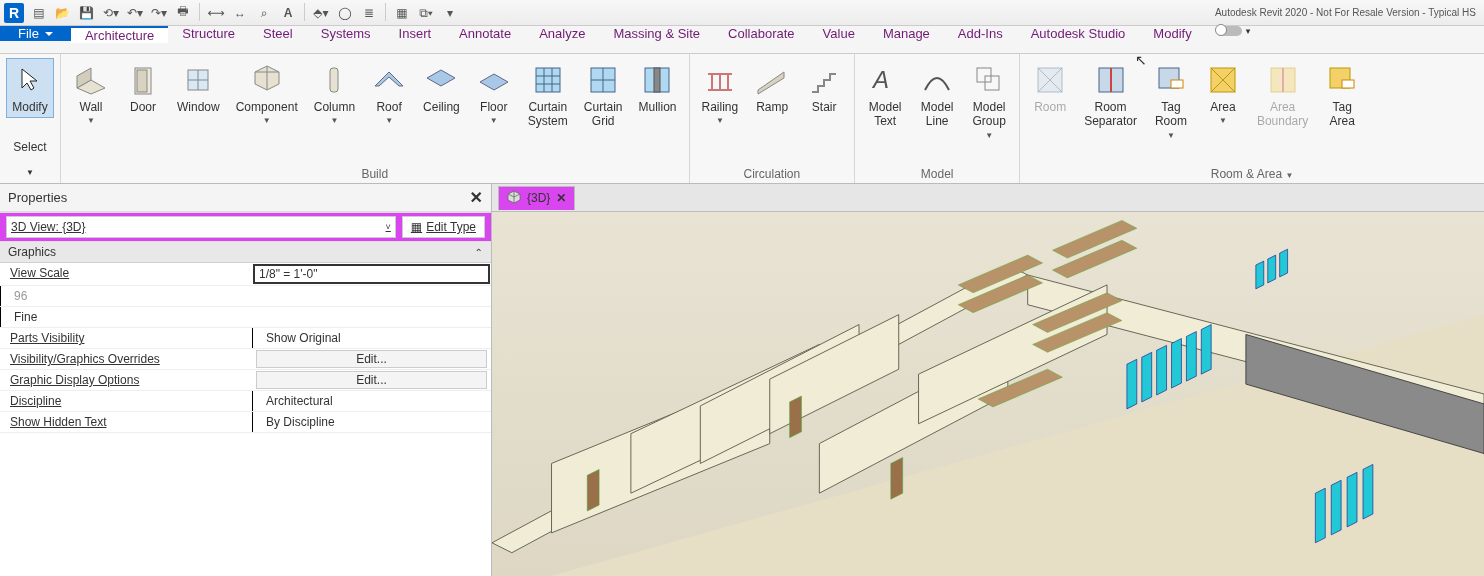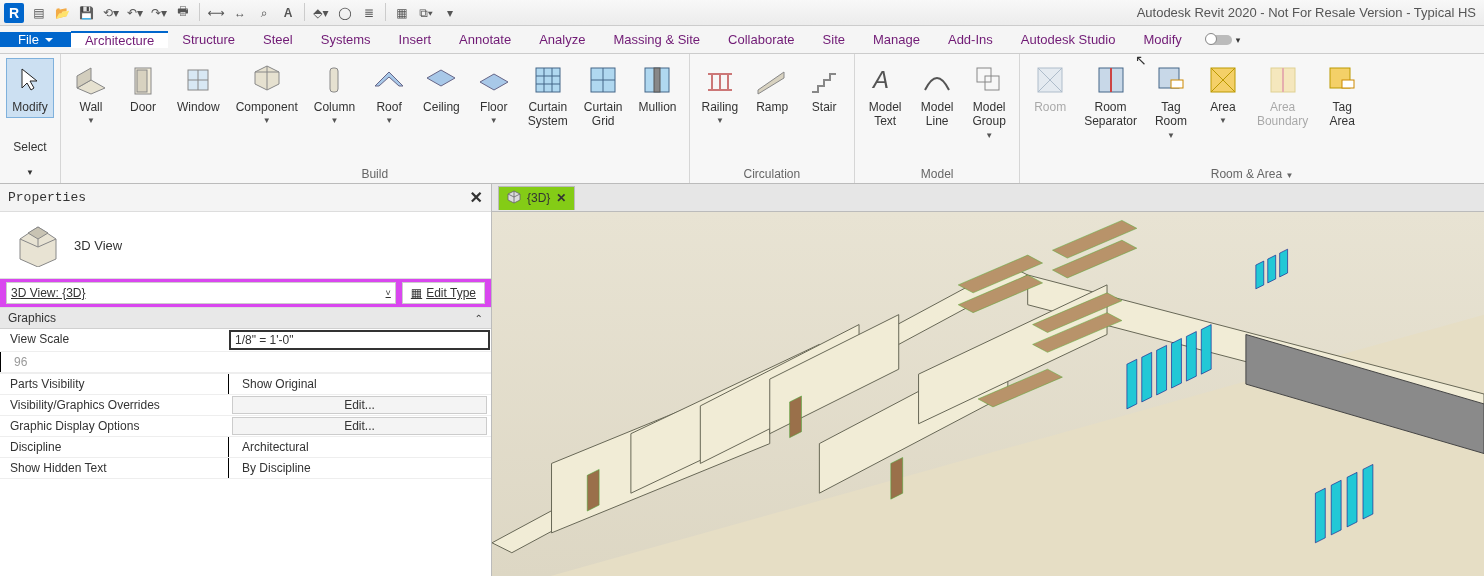--- a/index.html
+++ b/index.html
@@ -4,24 +4,24 @@
 <style>
 * { box-sizing: border-box; margin: 0; padding: 0; font-family: "Segoe UI", Tahoma, sans-serif; }
 body { background: #f0f0f0; font-size: 12px; color: #333; overflow: hidden; width: 1484px; height: 576px; }
 
 
 .title-bar { height: 26px; background: linear-gradient(#f8f8f8, #ececec); display: flex; align-items: center; padding: 0 4px; border-bottom: 1px solid #ccc; }
 .title-bar .logo { width: 20px; height: 20px; background: #0066cc; color: #fff; font-weight: bold; font-size: 14px; display: flex; align-items: center; justify-content: center; border-radius: 2px; margin-right: 4px; }
 .title-bar .qat { display: flex; gap: 2px; }
 .title-bar .qat-btn { width: 22px; height: 20px; display: flex; align-items: center; justify-content: center; color: #555; cursor: pointer; }
 .title-bar .qat-sep { width: 1px; height: 18px; background: #ccc; margin: 0 3px; }
-.title-bar .app-title { margin-left: auto; color: #555; font-size: 13px; padding-right: 4px; white-space: nowrap; }
-
-
-.menu-strip { height: 28px; background: #f5f5f5; display: flex; align-items: center; border-bottom: 1px solid #ccc; }
+.title-bar .app-title { margin-left: auto; color: #555; font-size: 10px; padding-right: 4px; white-space: nowrap; }
+
+
+.menu-strip { height: 28px; background: #f5f5f5; display: flex; align-items: flex-start; border-bottom: 1px solid #ccc; }
 .menu-strip .file-tab { background: #0066cc; color: #fff; padding: 0 18px; display: flex; align-items: center; font-size: 13px; cursor: pointer; position: relative; }
 .menu-strip .file-tab::after { content: ""; width: 0; height: 0; border-left: 4px solid transparent; border-right: 4px solid transparent; border-top: 4px solid #fff; margin-left: 6px; }
 .menu-strip .tab { padding: 0 14px; display: flex; align-items: center; font-size: 13px; color: #701a75; cursor: pointer; }
 .menu-strip .tab.active { background: #fff; border-top: 2px solid #0066cc; }
 .menu-strip .switch { margin-left: 10px; display: flex; align-items: center; }
 .menu-strip .switch .track { width: 26px; height: 10px; background: #bbb; border-radius: 5px; position: relative; }
 .menu-strip .switch .knob { width: 12px; height: 12px; background: #fff; border: 1px solid #888; border-radius: 50%; position: absolute; top: -2px; left: -1px; }
 
 
 .ribbon { height: 130px; background: #f7f7f7; display: flex; border-bottom: 1px solid #bbb; }
@@ -36,42 +36,42 @@
 .ribbon-btn .label { font-size: 12px; color: #333; line-height: 1.2; white-space: nowrap; }
 .ribbon-btn .dd-arrow { font-size: 8px; color: #555; margin-top: 2px; }
 .select-row { display: flex; align-items: center; padding: 4px 6px; cursor: pointer; font-size: 12px; flex-direction: column; }
 
 
 .workspace { display: flex; height: calc(576px - 26px - 28px - 130px); }
 
 
 .props-panel { width: 492px; background: #fff; border-right: 1px solid #bbb; display: flex; flex-direction: column; }
 .props-header { height: 28px; display: flex; align-items: center; padding: 0 8px; border-bottom: 1px solid #ddd; background: #f4f4f4; }
-.props-header .title { flex: 1; font-size: 13px; font-family: Liberation Mono, monospace; }
+.props-header .title { flex: 1; font-size: 13px; }
 .props-header .close { font-size: 16px; cursor: pointer; font-weight: bold; }
 .type-selector { display: flex; align-items: center; padding: 8px; background: #fff; }
 .type-selector .icon3d { width: 60px; height: 50px; display: flex; align-items: center; justify-content: center; }
 .type-selector .label { font-size: 13px; margin-left: 6px; }
 .instance-row { display: flex; align-items: center; padding: 3px 6px; border-top: 1px solid #ddd; border-bottom: 1px solid #ddd; background: #d946ef; text-decoration: underline; }
 .instance-row select, .instance-select { flex: 1; border: 1px solid #ccc; height: 22px; font-size: 12px; padding: 0 4px; background: #fff; }
 .edit-type-btn { margin-left: 6px; padding: 3px 8px; background: #fff; border: 1px solid #ccc; cursor: pointer; display: flex; align-items: center; gap: 4px; font-size: 12px; }
 .props-grid { flex: 1; overflow-y: auto; position: relative; }
 .prop-cat { background: #e8e8e8; padding: 3px 8px; font-size: 12px; color: #333; display: flex; align-items: center; justify-content: space-between; border-bottom: 1px solid #d0d0d0; }
 .prop-cat .expand { font-size: 10px; cursor: pointer; }
 .prop-row { display: flex; border-bottom: 1px solid #eee; font-size: 12px; }
-.prop-row .name { width: 228px; padding: 3px 10px; }
+.prop-row .name { width: 252px; padding: 3px 10px; text-decoration: underline; }
 .prop-row .value { flex: 1; padding: 3px 13px; border-left: 1px solid #000000; }
 .prop-row.disabled .name, .prop-row.disabled .value { color: #9a9a9a; }
 .prop-row .edit-btn { flex: 1; text-align: center; background: #f4f4f4; border: 1px solid #ccc; margin: 1px 4px; cursor: pointer; font-size: 12px; padding: 1px 0; }
 .prop-row .value.boxed { border: 2px solid #333; margin: 1px; padding: 1px 4px; }
 
 
 .view-area { flex: 1; display: flex; flex-direction: column; background: #aaa; }
 .view-tabs { height: 28px; background: #e6e6e6; display: flex; align-items: center; padding: 0 6px; gap: 6px; border-bottom: 1px solid #bbb; }
-.view-tab { display: flex; align-items: center; gap: 6px; padding: 3px 8px; background: #84cc16; border: 1px solid #bbb; border-bottom: none; font-size: 12px; }
+.view-tab { display: flex; align-items: center; gap: 6px; padding: 3px 8px; background: #d946ef; border: 1px solid #bbb; border-bottom: none; font-size: 12px; }
 .view-tab .close { cursor: pointer; font-weight: bold; }
 .view-canvas { flex: 1; background: linear-gradient(180deg,#e8e3d3 0%, #ddd7c4 100%); position: relative; overflow: hidden; }
 .view-canvas svg { width: 100%; height: 100%; }
 
 svg .w { fill: #f1ecd6; stroke: #665; stroke-width: 1; }
 svg .f { fill: #e6dec5; }
 svg .c { fill: #22c8d6; stroke: #118; stroke-width: 0.6; }
 svg .t { fill: #b8936a; stroke: #5a3; stroke-width: 0.5; }
 svg .d { fill: #9a704a; stroke: #4a3; stroke-width: 0.5; }
 svg .g { fill: #8a8a8a; stroke: #444; }
@@ -114,21 +114,21 @@
   <div class="file-tab">File</div>
   <div class="tab active">Architecture</div>
   <div class="tab">Structure</div>
   <div class="tab">Steel</div>
   <div class="tab">Systems</div>
   <div class="tab">Insert</div>
   <div class="tab">Annotate</div>
   <div class="tab">Analyze</div>
   <div class="tab">Massing &amp; Site</div>
   <div class="tab">Collaborate</div>
-  <div class="tab">Site</div>
+  <div class="tab">Value</div>
   <div class="tab">Manage</div>
   <div class="tab">Add-Ins</div>
   <div class="tab">Autodesk Studio</div>
   <div class="tab">Modify</div>
   <div class="switch">
       <div class="track">
         <div class="knob"></div>
       </div>
       <span style="margin-left:4px;font-size:9px;">▾</span>
     </div>
@@ -392,30 +392,20 @@
   </div>
 </div>
 
 <div class="workspace">
 
   <div class="props-panel">
     <div class="props-header">
       <span class="title">Properties</span>
       <span class="close">✕</span>
     </div>
-    <div class="type-selector">
-      <div class="icon3d">
-        <svg width="48" height="44" viewBox="0 0 48 44">
-            <path d="M24 4 L42 16 L42 36 L24 44 L6 36 L6 16 Z" fill="#e8e3d3" stroke="#888"></path>
-            <path d="M24 4 L24 24 L6 16 M24 24 L42 16" stroke="#888" fill="none"></path>
-            <path d="M14 10 L24 4 L34 10 L24 16 Z" fill="#c8c3b3" stroke="#888"></path>
-          </svg>
-      </div>
-      <span class="label">3D View</span>
-    </div>
     <div class="instance-row">
       <div class="instance-select" style="display:flex;align-items:center;justify-content:space-between;">
         <span>3D View: {3D}</span>
           <span style="font-size:9px;">˅</span>
       </div>
       <div class="edit-type-btn">
         <span>▦</span>
         <span>Edit Type</span>
       </div>
     </div>
@@ -426,20 +416,21 @@
       </div>
       <div id="prop-rows">
           <div class="prop-row">
             <div class="name">View Scale</div>
             <div class="value boxed">1/8" = 1'-0"</div>
           </div>
           <div class="prop-row disabled">
             <div class="value">96</div>
           </div>
           <div class="prop-row">
+            <div class="value">Fine</div>
           </div>
           <div class="prop-row">
             <div class="name">Parts Visibility</div>
             <div class="value">Show Original</div>
           </div>
           <div class="prop-row">
             <div class="name">Visibility/Graphics Overrides</div>
             <div class="edit-btn">Edit...</div>
           </div>
           <div class="prop-row">

